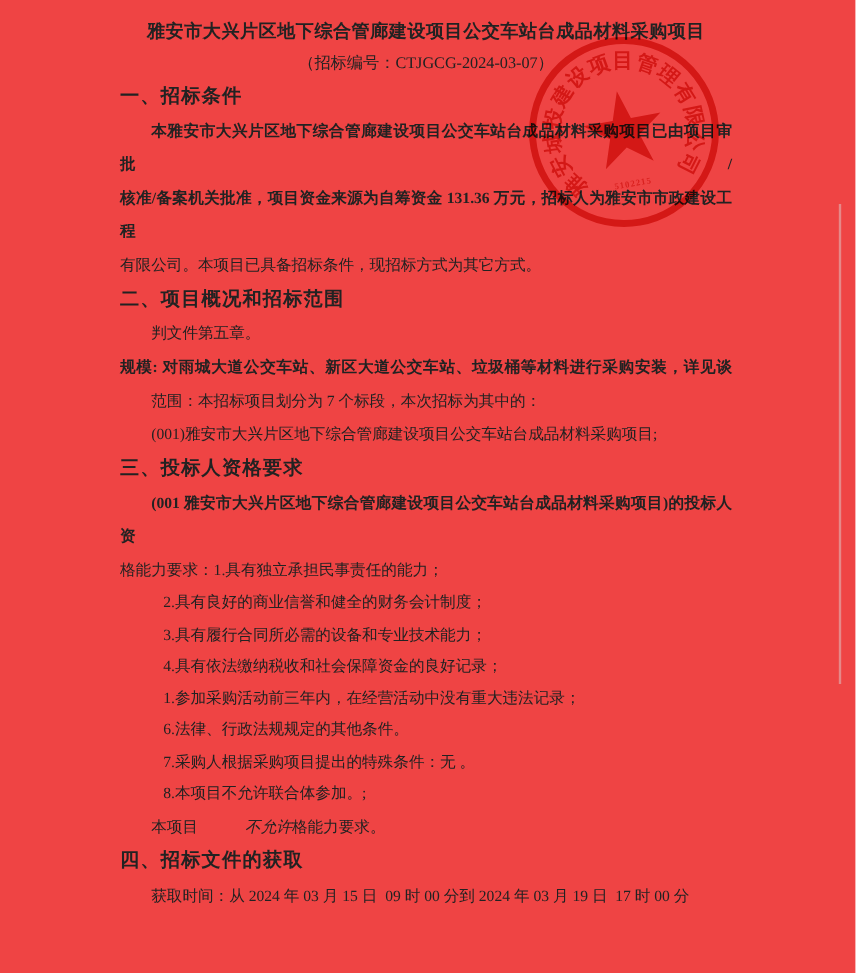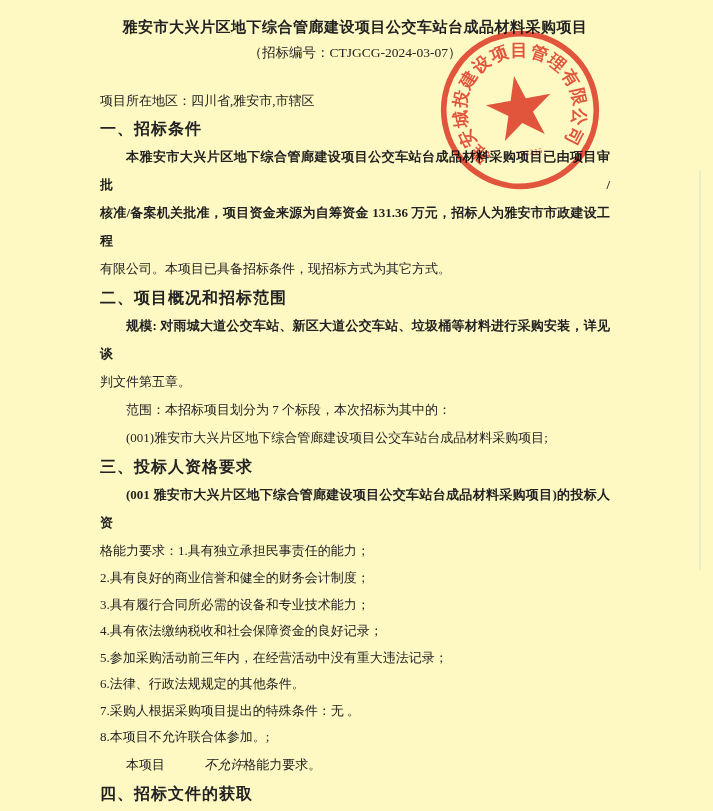--- a/index.html
+++ b/index.html
@@ -1,20 +1,20 @@
 <!DOCTYPE html>
 <html><head>
 <meta charset="utf-8">
 <style>
   html, body { margin: 0; padding: 0; background: #ffffff; }
   .page {
     position: relative;
     width: 713px;
     height: 811px;
-    background: #fef9c3;
+    background: #ef4444;
     overflow: hidden;
     font-family: "Liberation Serif", "DejaVu Serif", serif;
     color: #222222;
     box-sizing: border-box;
     padding: 14px 103px 0 100px;
   }
   .content { width: 510px; }
 
   .doc-title {
     font-size: 15px;
@@ -51,20 +51,21 @@
     text-align-last: justify;
     font-weight: bold;
   }
   .para.indent .tline:first-child { text-indent: 2em; }
   .s4 .tline { line-height: 29px; }
 
   .item {
     font-size: 13px;
     line-height: 26.5px;
     white-space: pre-wrap;
+    margin-left: 36px;
   }
   .joint-note {
     font-size: 13px;
     line-height: 28px;
     text-indent: 2em;
     white-space: pre-wrap;
   }
   .joint-note .em { font-style: italic; margin-left: 36px; }
 
   
@@ -98,50 +99,49 @@
 </style>
 </head>
 <body>
 
 <div class="page">
   <div class="content">
 
     <div class="doc-title">雅安市大兴片区地下综合管廊建设项目公交车站台成品材料采购项目</div>
     <div class="doc-subtitle">（招标编号：CTJGCG-2024-03-07）</div>
 
-    <div class="location-line">项目所在地区：四川省,雅安市,市辖区</div>
 
     <div class="heading">一、招标条件</div>
     <div class="para indent">
         <div class="tline jline">本雅安市大兴片区地下综合管廊建设项目公交车站台成品材料采购项目已由项目审批/</div>
         <div class="tline jline">核准/备案机关批准，项目资金来源为自筹资金 131.36 万元，招标人为雅安市市政建设工程</div>
         <div class="tline">有限公司。本项目已具备招标条件，现招标方式为其它方式。</div>
       </div>
 
     <div class="heading">二、项目概况和招标范围</div>
     <div class="para indent">
+        <div class="tline">判文件第五章。</div>
         <div class="tline jline">规模: 对雨城大道公交车站、新区大道公交车站、垃圾桶等材料进行采购安装，详见谈</div>
-        <div class="tline">判文件第五章。</div>
       </div>
     <div class="para indent">
       <div class="tline">范围：本招标项目划分为 7 个标段，本次招标为其中的：</div>
     </div>
     <div class="para indent">
       <div class="tline">(001)雅安市大兴片区地下综合管廊建设项目公交车站台成品材料采购项目;</div>
     </div>
 
     <div class="heading">三、投标人资格要求</div>
     <div class="para indent">
         <div class="tline jline">(001 雅安市大兴片区地下综合管廊建设项目公交车站台成品材料采购项目)的投标人资</div>
         <div class="tline">格能力要求：1.具有独立承担民事责任的能力；</div>
       </div>
     <div class="item">2.具有良好的商业信誉和健全的财务会计制度；</div>
     <div class="item">3.具有履行合同所必需的设备和专业技术能力；</div>
     <div class="item">4.具有依法缴纳税收和社会保障资金的良好记录；</div>
-    <div class="item">5.参加采购活动前三年内，在经营活动中没有重大违法记录；</div>
+    <div class="item">1.参加采购活动前三年内，在经营活动中没有重大违法记录；</div>
     <div class="item">6.法律、行政法规规定的其他条件。</div>
     <div class="item">7.采购人根据采购项目提出的特殊条件：无 。</div>
     <div class="item">8.本项目不允许联合体参加。;</div>
     <div class="joint-note"><span>本项目 </span><span class="em">不允许</span><span>格能力要求。</span></div>
 
     <div class="heading">四、招标文件的获取</div>
     <div class="para indent s4">
       <div class="tline">获取时间：从 2024 年 03 月 15 日  09 时 00 分到 2024 年 03 月 19 日  17 时 00 分</div>
     </div>
 

